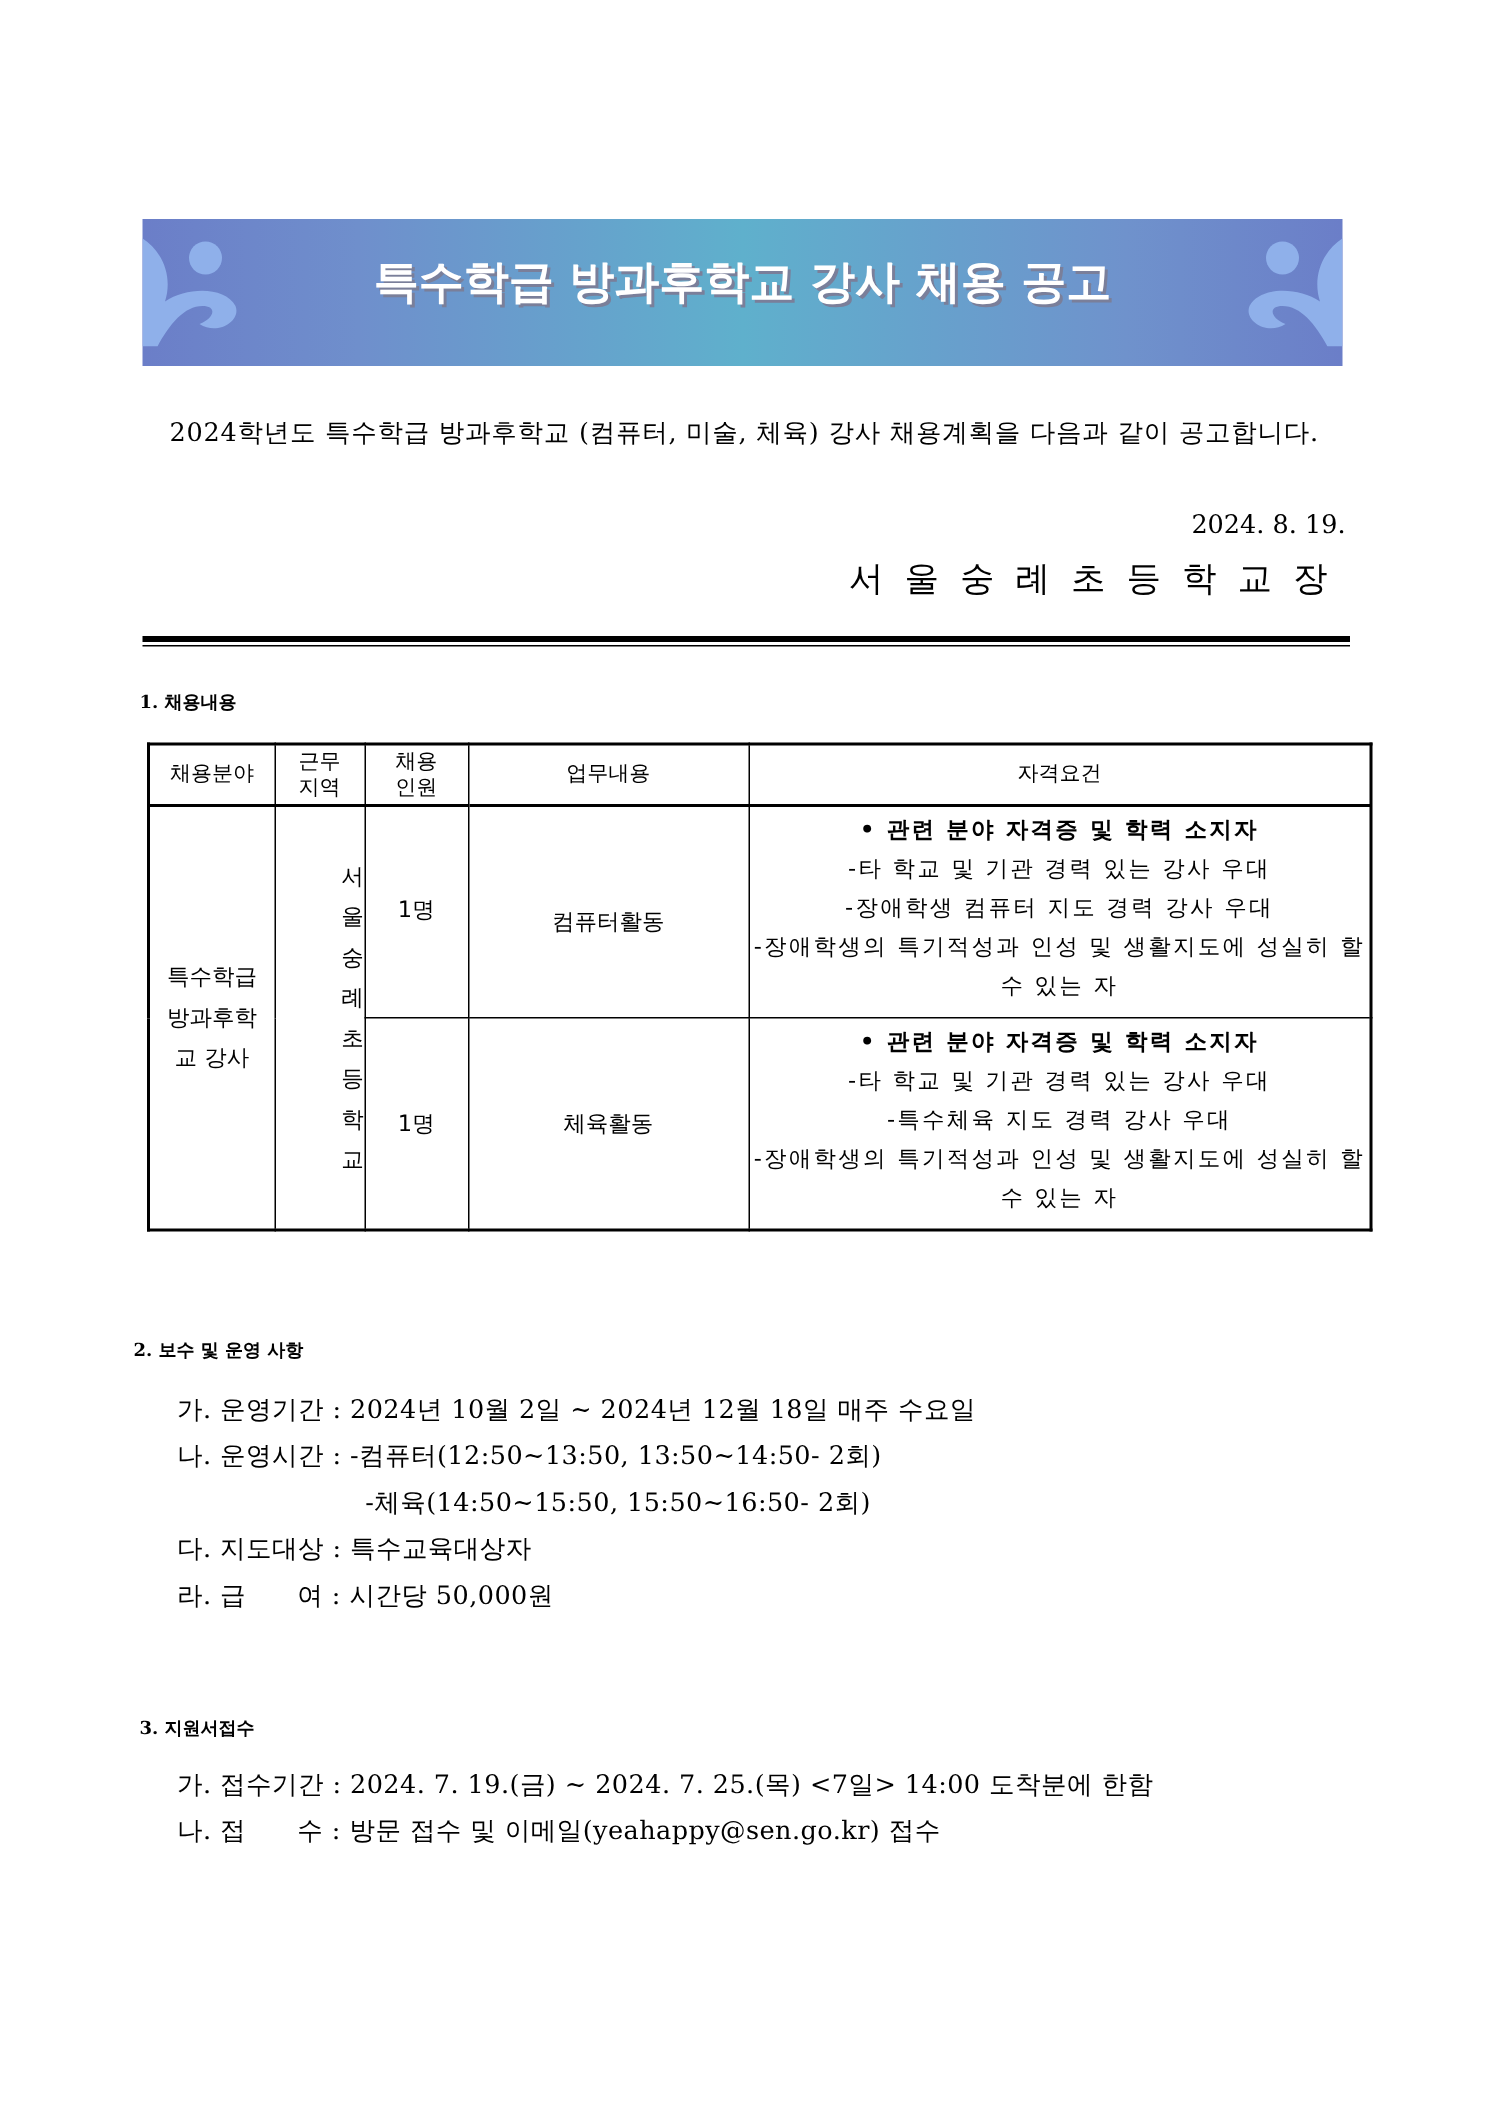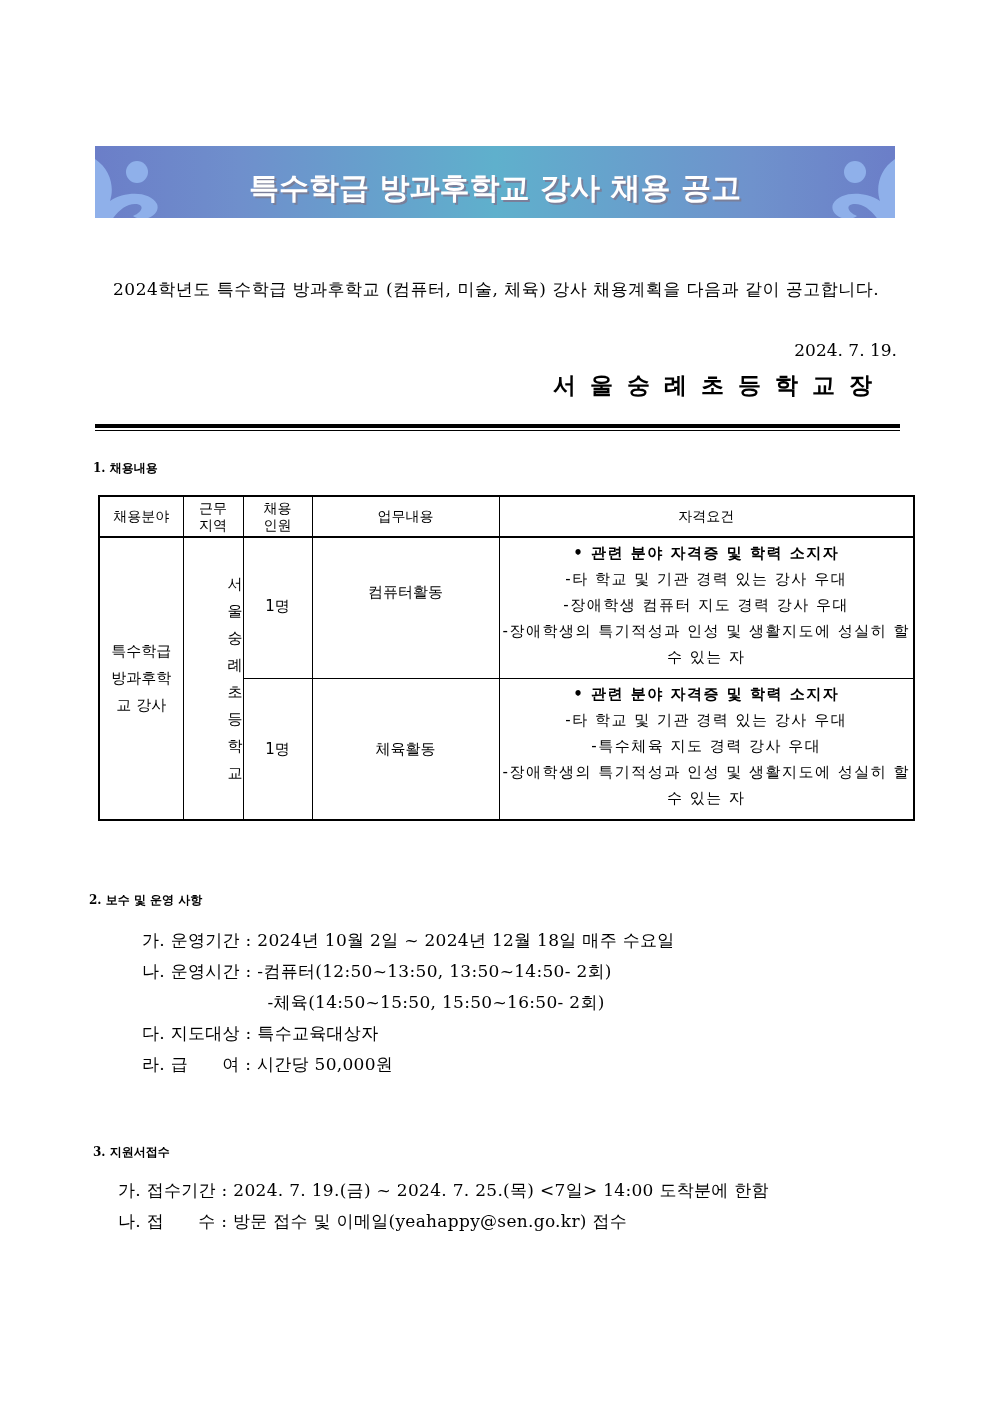--- a/index.html
+++ b/index.html
@@ -1,73 +1,73 @@
 <!DOCTYPE html>
 <html><head>
 <meta charset="utf-8">
 <style>
   html, body { margin: 0; padding: 0; background: #ffffff; }
   body { width: 992px; height: 1403px; position: relative; overflow: hidden;
          font-family: "DejaVu Serif", "Liberation Serif", serif; color: #000; }
 
-  .banner { position: absolute; left: 95px; top: 146px; width: 800px; height: 72px;
+  .banner { position: absolute; left: 95px; top: 146px; width: 800px; height: 98px;
             background: linear-gradient(90deg, #6b7ec8 0%, #6f8fcc 18%, #5fb0cc 50%, #6f92cc 82%, #6b7ec8 100%);
             overflow: hidden; }
   .banner-title { position: absolute; left: 0; right: 0; top: 22px; text-align: center;
                   font-family: "DejaVu Sans", "Liberation Sans", sans-serif; font-weight: bold;
                   font-size: 30px; color: #ffffff; letter-spacing: 0px;
                   text-shadow: 2px 2px 0 #7a7f9a; }
   .deco { position: absolute; top: 0; width: 70px; height: 85px; }
   .deco-left { left: 0; }
   .deco-right { right: 0; }
 
   .intro { position: absolute; left: 95px; top: 273px; width: 805px; font-size: 17px; line-height: 32px;
            text-align: justify; text-indent: 18px; letter-spacing: 0.5px; }
   .date { position: absolute; right: 95px; top: 340px; font-size: 17px; }
-  .signer { position: absolute; right: 106px; top: 370px; font-size: 23px; font-weight: bold; letter-spacing: 14px; }
+  .signer { position: absolute; right: 93px; top: 370px; font-size: 23px; font-weight: normal; letter-spacing: 14px; }
 
   .rule-thick { position: absolute; left: 95px; top: 424px; width: 805px; height: 4px; background: #000; }
   .rule-thin { position: absolute; left: 95px; top: 430px; width: 805px; height: 1px; background: #000; }
 
   .sec-title { position: absolute; font-size: 12px; font-weight: bold; }
   .sec1 { left: 93px; top: 460px; }
   .sec2 { left: 89px; top: 892px; }
   .sec3 { left: 93px; top: 1144px; }
 
   table.recruit { position: absolute; left: 98px; top: 495px; width: 817px; border-collapse: collapse;
                   border: 2px solid #000; font-family: "DejaVu Sans", "Liberation Sans", sans-serif; }
   table.recruit th, table.recruit td { border: 1px solid #000; padding: 0; text-align: center; vertical-align: middle; }
   table.recruit th { font-size: 14px; font-weight: normal; height: 39px; line-height: 17px; border-bottom: 2px solid #000; }
   table.recruit td { font-size: 15px; line-height: 26px; }
   .req { text-align: center; padding: 2px 2px 8px 2px !important; font-size: 15px; line-height: 21.5px; letter-spacing: 1.5px; }
   .req .bold { font-weight: bold; }
   .row-h { height: 141px; }
 
   .list { position: absolute; font-size: 17px; line-height: 31px; letter-spacing: 0.3px; }
-  .list2 { left: 118px; top: 925px; margin-left: 24px; }
+  .list2 { left: 118px; top: 925px; }
   .list3 { left: 118px; top: 1175px; }
   .line { white-space: pre; }
 </style>
 </head>
 <body>
 
 <div class="banner">
   <svg class="deco deco-left" viewBox="0 0 70 85">
     <circle cx="42" cy="26" r="11" fill="#8fb0ea"></circle>
     <path d="M-5 10 C 15 20, 20 40, 15 55 C 30 45, 55 45, 62 58 C 66 68, 50 78, 38 70 C 48 66, 50 58, 40 58 C 28 58, 18 70, 10 85 L -5 85 Z" fill="#8fb0ea"></path>
   </svg>
   <div class="banner-title">특수학급 방과후학교 강사 채용 공고</div>
   <svg class="deco deco-right" viewBox="0 0 70 85">
     <circle cx="30" cy="26" r="11" fill="#8fb0ea"></circle>
     <path d="M75 10 C 55 20, 50 40, 55 55 C 40 45, 15 45, 8 58 C 4 68, 20 78, 32 70 C 22 66, 20 58, 30 58 C 42 58, 52 70, 60 85 L 75 85 Z" fill="#8fb0ea"></path>
   </svg>
 </div>
 
 <div class="intro">2024학년도 특수학급 방과후학교 (컴퓨터, 미술, 체육) 강사 채용계획을 다음과 같이 공고합니다.</div>
-<div class="date">2024. 7. 19.</div>
+<div class="date">2024. 8. 19.</div>
 <div class="signer">서울숭례초등학교장</div>
 
 <div class="rule-thick"></div>
 <div class="rule-thin"></div>
 
 <div class="sec-title sec1">1. 채용내용</div>
 
 <table class="recruit">
   <colgroup>
     <col style="width:84px">
@@ -90,21 +90,21 @@
   <tbody>
     <tr class="row-h">
       <td rowspan="2" style="white-space:pre-line; line-height:27px;"><span>특수학급
 방과후학
 교 강사</span></td>
       <td rowspan="2" style="white-space:pre-line; line-height:27px;padding-left:44px;"><span>서울
 숭례
 초등
 학교</span></td>
       <td style="vertical-align:top; padding-top:55px;">1명</td>
-      <td style="vertical-align:top; padding-top:41px;">컴퓨터활동</td>
+      <td style="vertical-align:top; padding-top:63px;">컴퓨터활동</td>
       <td class="req">
         <div class="bold">• 관련 분야 자격증 및 학력 소지자</div>
         <div>-타 학교 및 기관 경력 있는 강사 우대</div>
         <div>-장애학생 컴퓨터 지도 경력 강사 우대</div>
         <div>-장애학생의 특기적성과 인성 및 생활지도에 성실히 할 수 있는 자</div>
       </td>
     </tr>
     <tr class="row-h">
       <td>1명</td>
       <td>체육활동</td>

